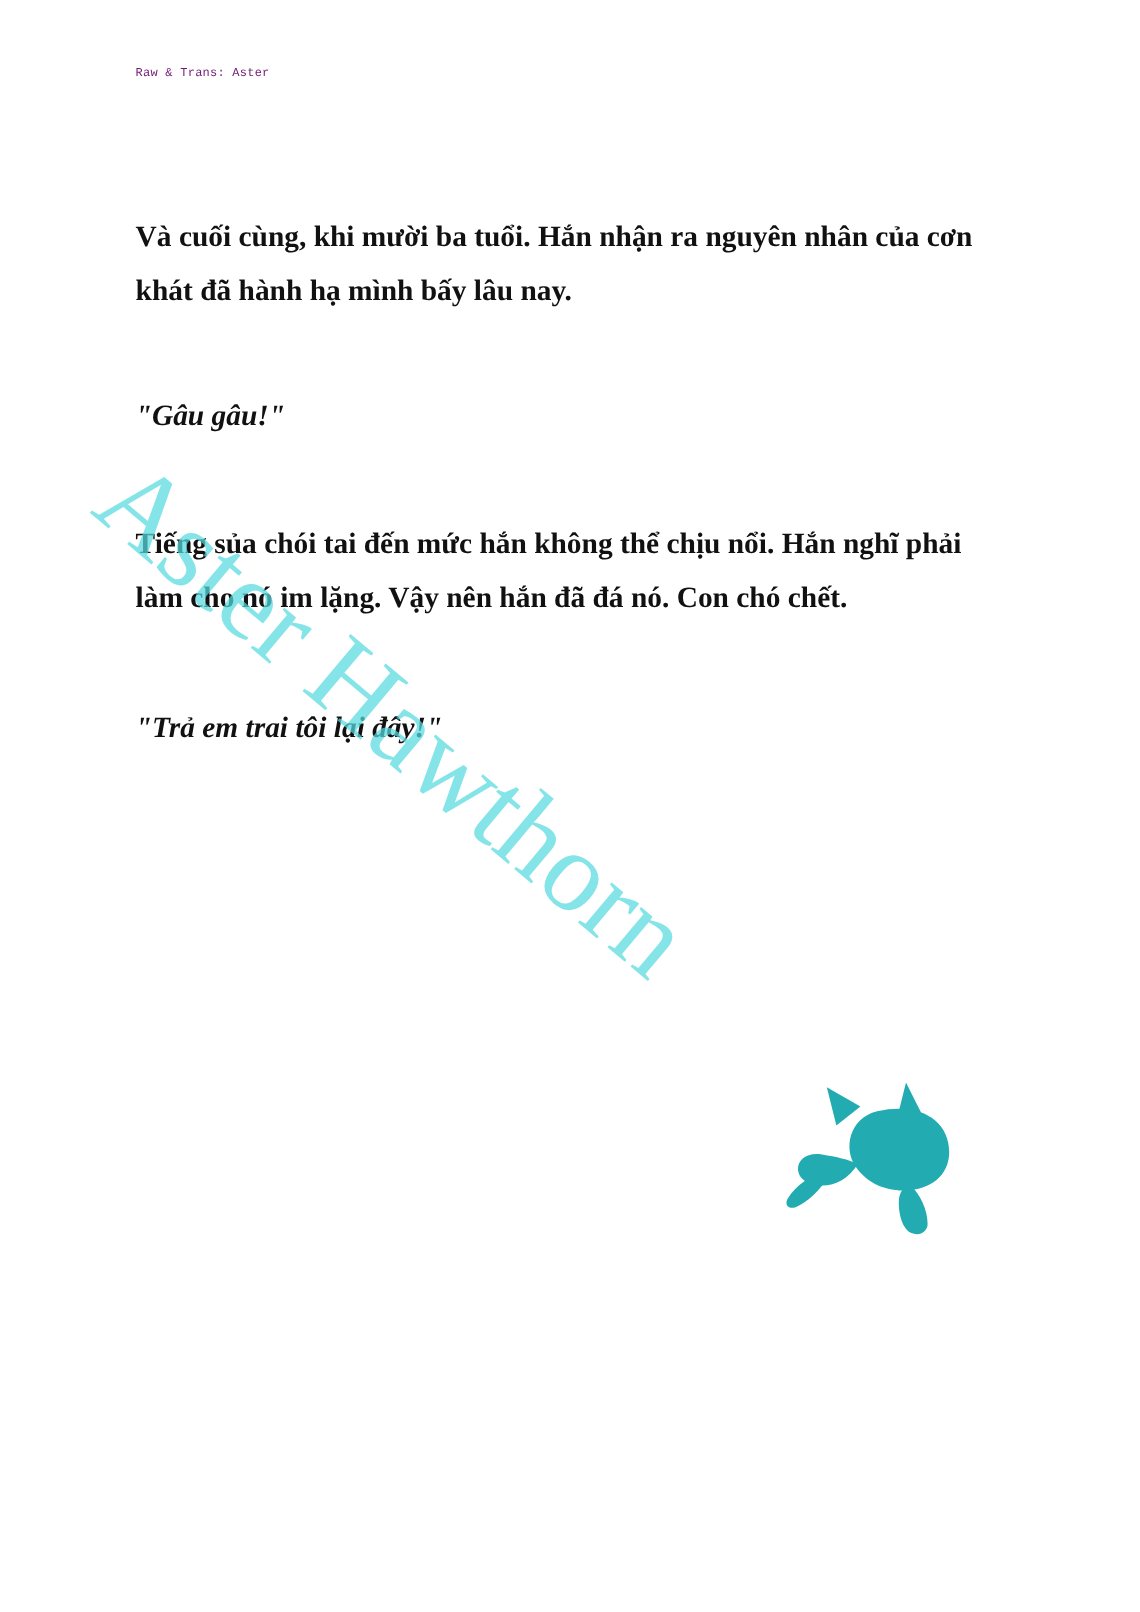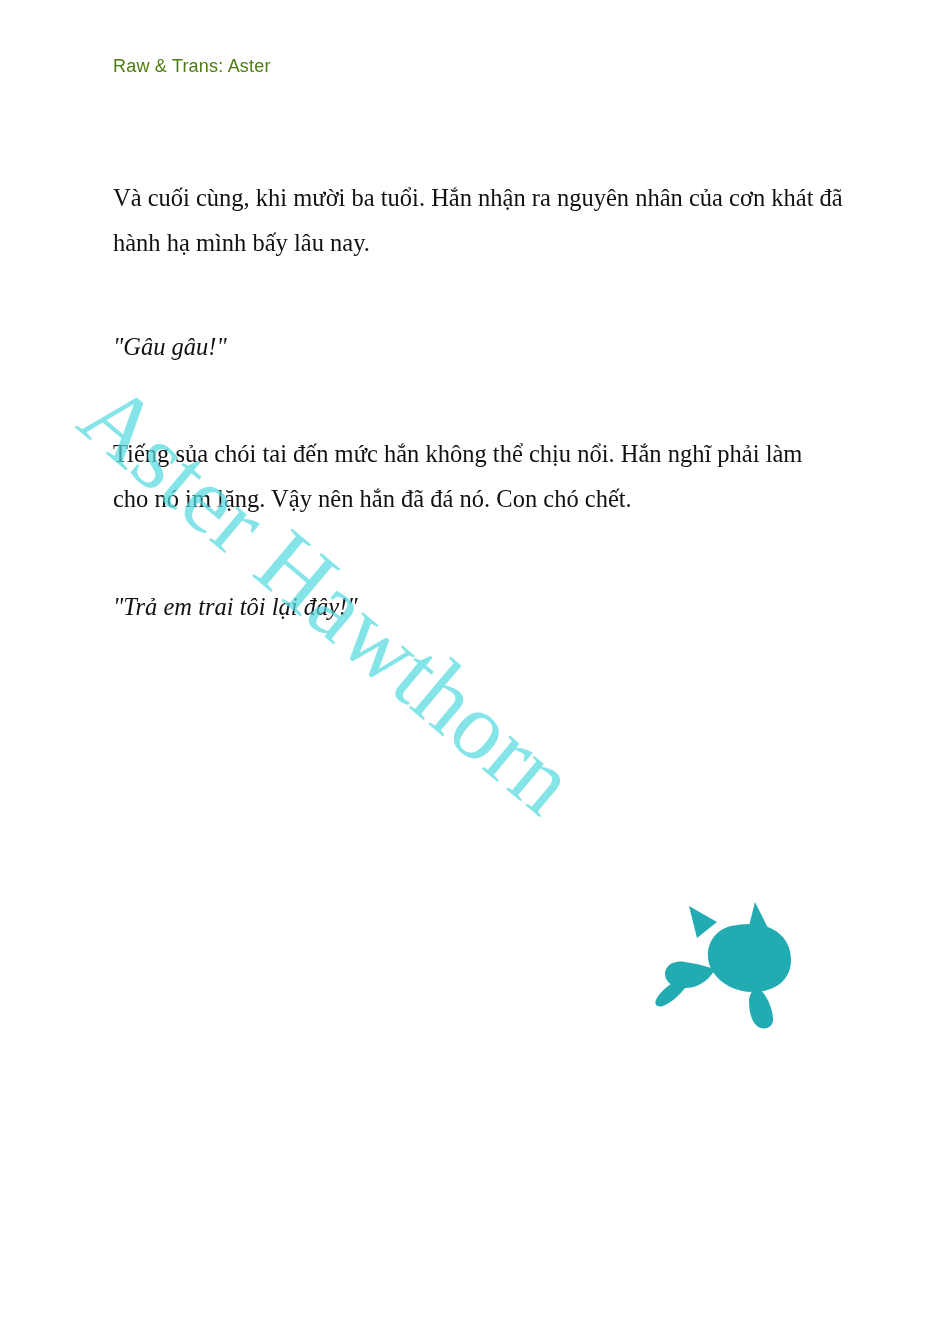--- a/index.html
+++ b/index.html
@@ -14,38 +14,39 @@
     position: relative;
     width: 950px;
     height: 1343px;
     background: #ffffff;
     overflow: hidden;
   }
   .header-credit {
     position: absolute;
     top: 56px;
     left: 113px;
-    font-family: Liberation Sans, sans-serif;
-    font-size: 18px;
-    color: #4d7c0f;
+    font-family: Liberation Mono, monospace;
+    font-size: 10px;
+    color: #701a75;
     letter-spacing: 0.2px;
   }
   .content {
     position: absolute;
     top: 175px;
     left: 113px;
     width: 730px;
   }
   .para {
     font-family: "Liberation Serif", serif;
     font-size: 24.5px;
     line-height: 1.85;
     color: #111111;
     margin: 0 0 58px 0;
     text-align: left;
+    font-weight: bold;
   }
   .para.italic {
     font-style: italic;
   }
   .para.spaced-lg {
     margin-bottom: 62px;
   }
   .watermark-wrap {
     position: absolute;
     left: 0;

